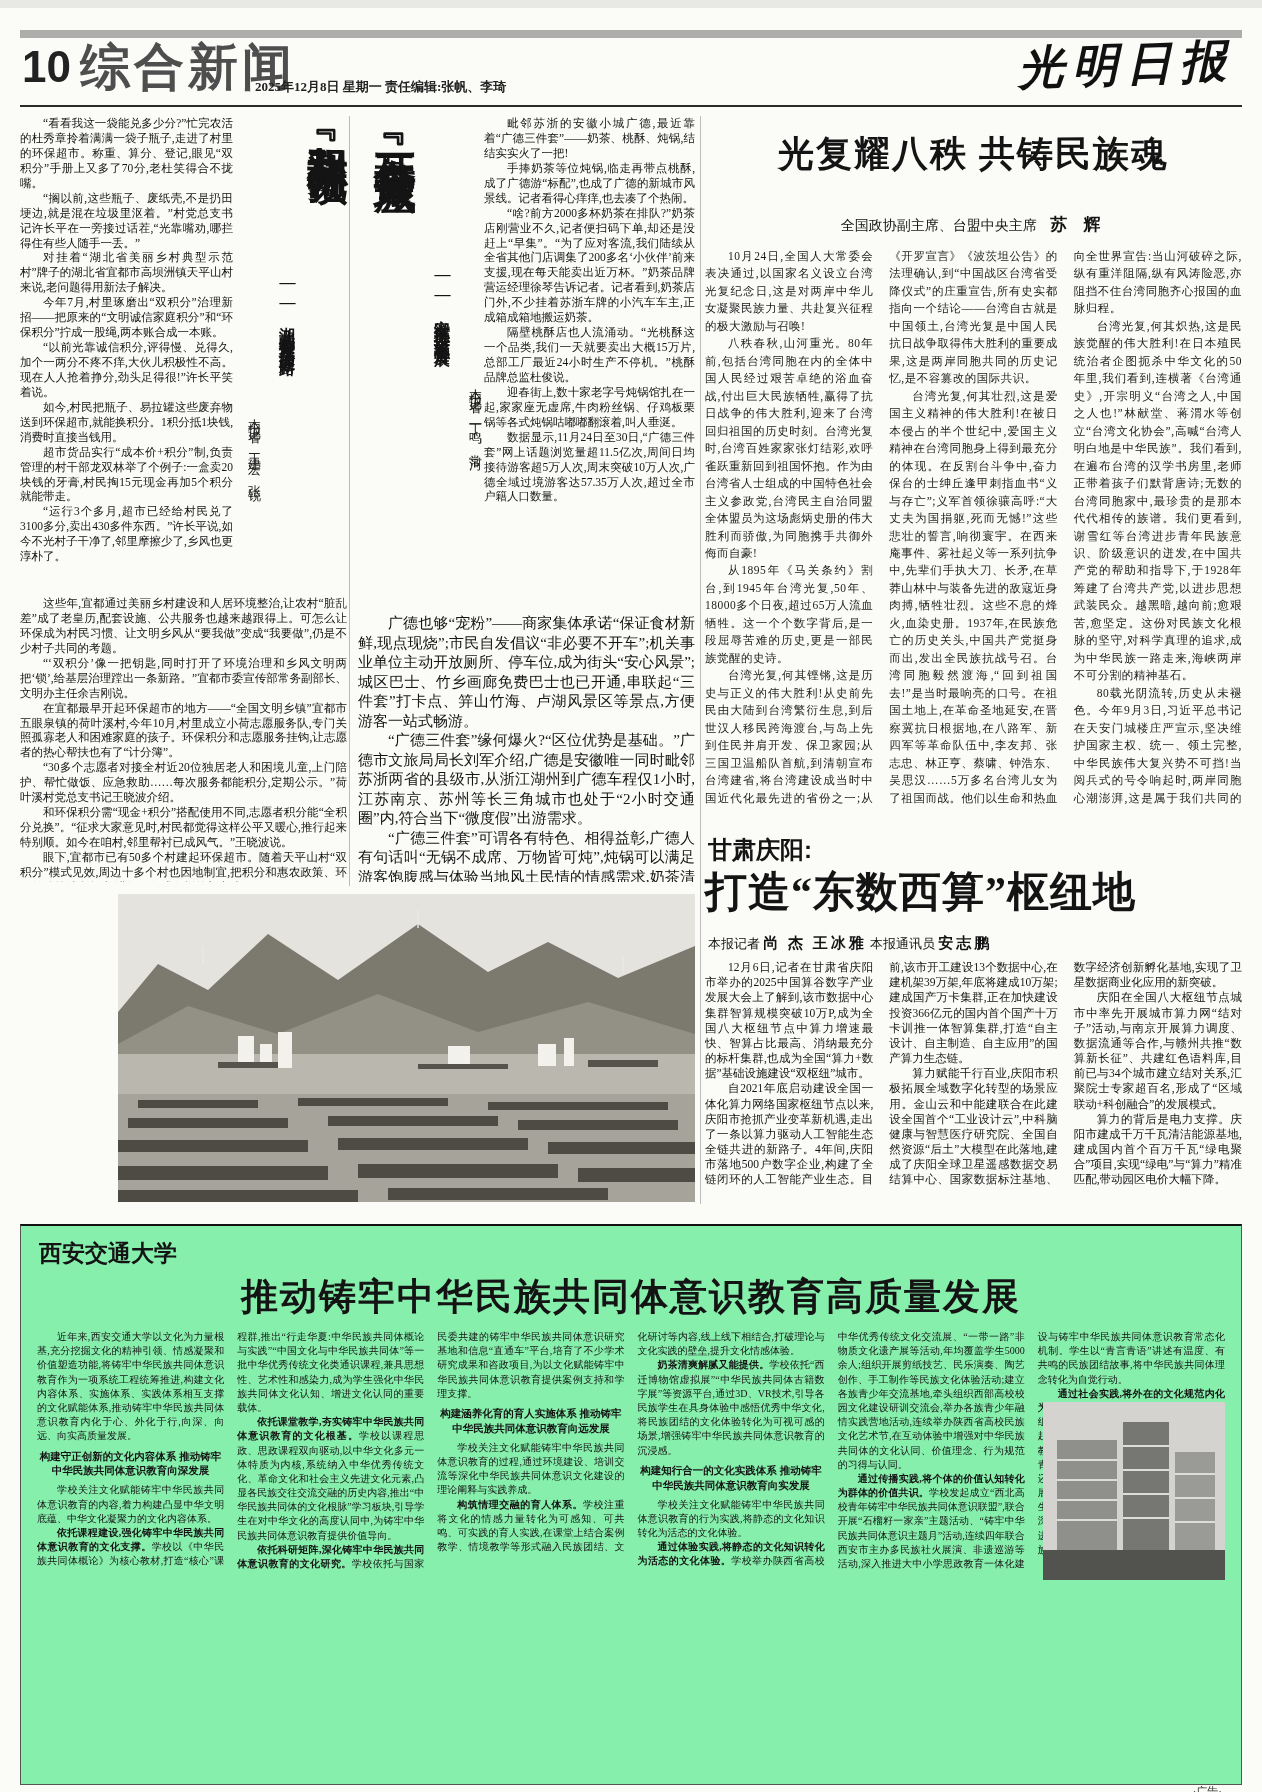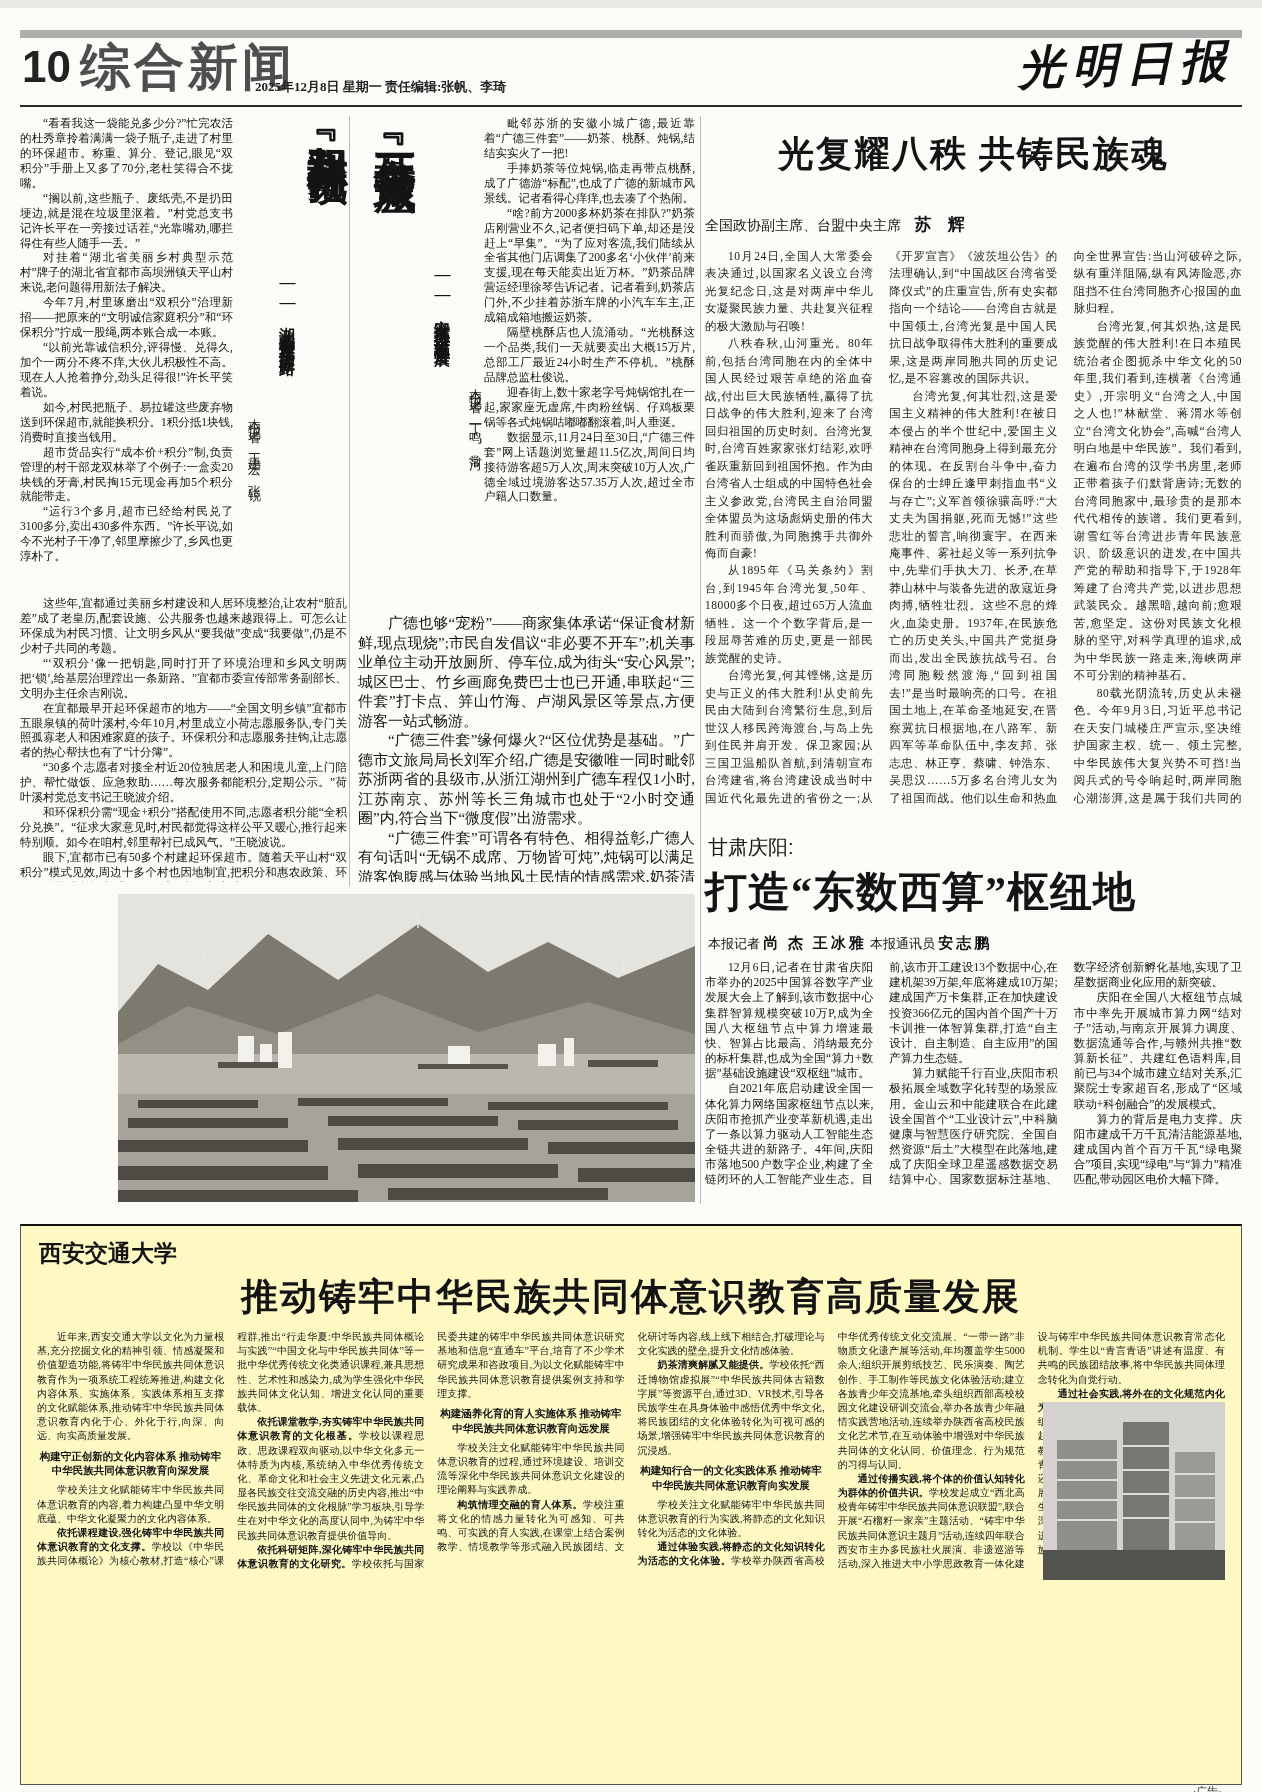--- a/index.html
+++ b/index.html
@@ -38,37 +38,37 @@
   #a2-bottom{position:absolute;left:358px;top:606px;width:337px;height:268px;overflow:hidden;
              font-size:15px;line-height:1.3;}
   
   #photo-caption{position:absolute;left:72px;top:888px;width:42px;height:306px;
                  font-size:11px;line-height:1.35;text-align:justify;color:#111;}
   #photo-caption .credit{font-family:"Liberation Sans",sans-serif;font-weight:bold;margin-top:8px;}
   #photo{position:absolute;left:118px;top:886px;width:577px;height:308px;background:#d6d5d0;}
   
   #essay-title{position:absolute;left:705px;top:122px;width:537px;text-align:center;
                font-size:36px;font-weight:bold;letter-spacing:2px;}
-  #essay-author{position:absolute;left:705px;top:205px;width:537px;font-size:14px;}
+  #essay-author{position:absolute;left:705px;top:205px;width:537px;text-align:center;font-size:14px;}
   #essay-author b{font-size:17px;letter-spacing:6px;margin-left:10px;}
   #essay-body{position:absolute;left:705px;top:240px;width:537px;height:568px;overflow:hidden;
               column-count:3;column-gap:16px;font-size:11.5px;line-height:1.52;
               letter-spacing:0.5px;color:#1c1c1c;}
   
   #qy-kicker{position:absolute;left:708px;top:826px;font-family:"Liberation Sans",sans-serif;
-             font-size:20px;font-weight:normal;}
+             font-size:24px;font-weight:bold;}
   #qy-headline{position:absolute;left:705px;top:856px;width:537px;font-size:42px;
                font-weight:bold;letter-spacing:1px;}
   #qy-byline{position:absolute;left:708px;top:926px;width:537px;font-size:13px;}
   #qy-byline b{font-size:15px;letter-spacing:3px;}
   #qy-body{position:absolute;left:705px;top:952px;width:537px;height:242px;overflow:hidden;
            column-count:3;column-gap:16px;font-size:11.5px;line-height:1.32;}
   
   #bottom-box{position:absolute;left:20px;top:1216px;width:1220px;height:558px;
-              border:1px solid #555;border-top:2px solid #111;background:#fef9c3;}
+              border:1px solid #555;border-top:2px solid #111;background:#86efac;}
   #bottom-org{position:absolute;left:18px;top:12px;font-family:"Liberation Sans",sans-serif;
               font-size:23px;font-weight:bold;}
   #bottom-headline{position:absolute;left:0;top:46px;width:100%;text-align:center;
               font-size:37px;font-weight:bold;letter-spacing:2px;}
   #bottom-cols{position:absolute;left:16px;top:104px;width:1188px;height:438px;overflow:hidden;
               column-count:6;column-gap:13px;font-size:10px;line-height:1.42;}
   #bottom-cols h4{margin:5px 0;text-align:center;text-indent:0;font-size:10.5px;
               font-family:"Liberation Sans",sans-serif;}
   #bottom-cols .credit-line{text-align:right;text-indent:0;font-weight:bold;}
   #bottom-photo{position:absolute;right:16px;top:176px;width:182px;height:178px;background:#c9c9c6;}

